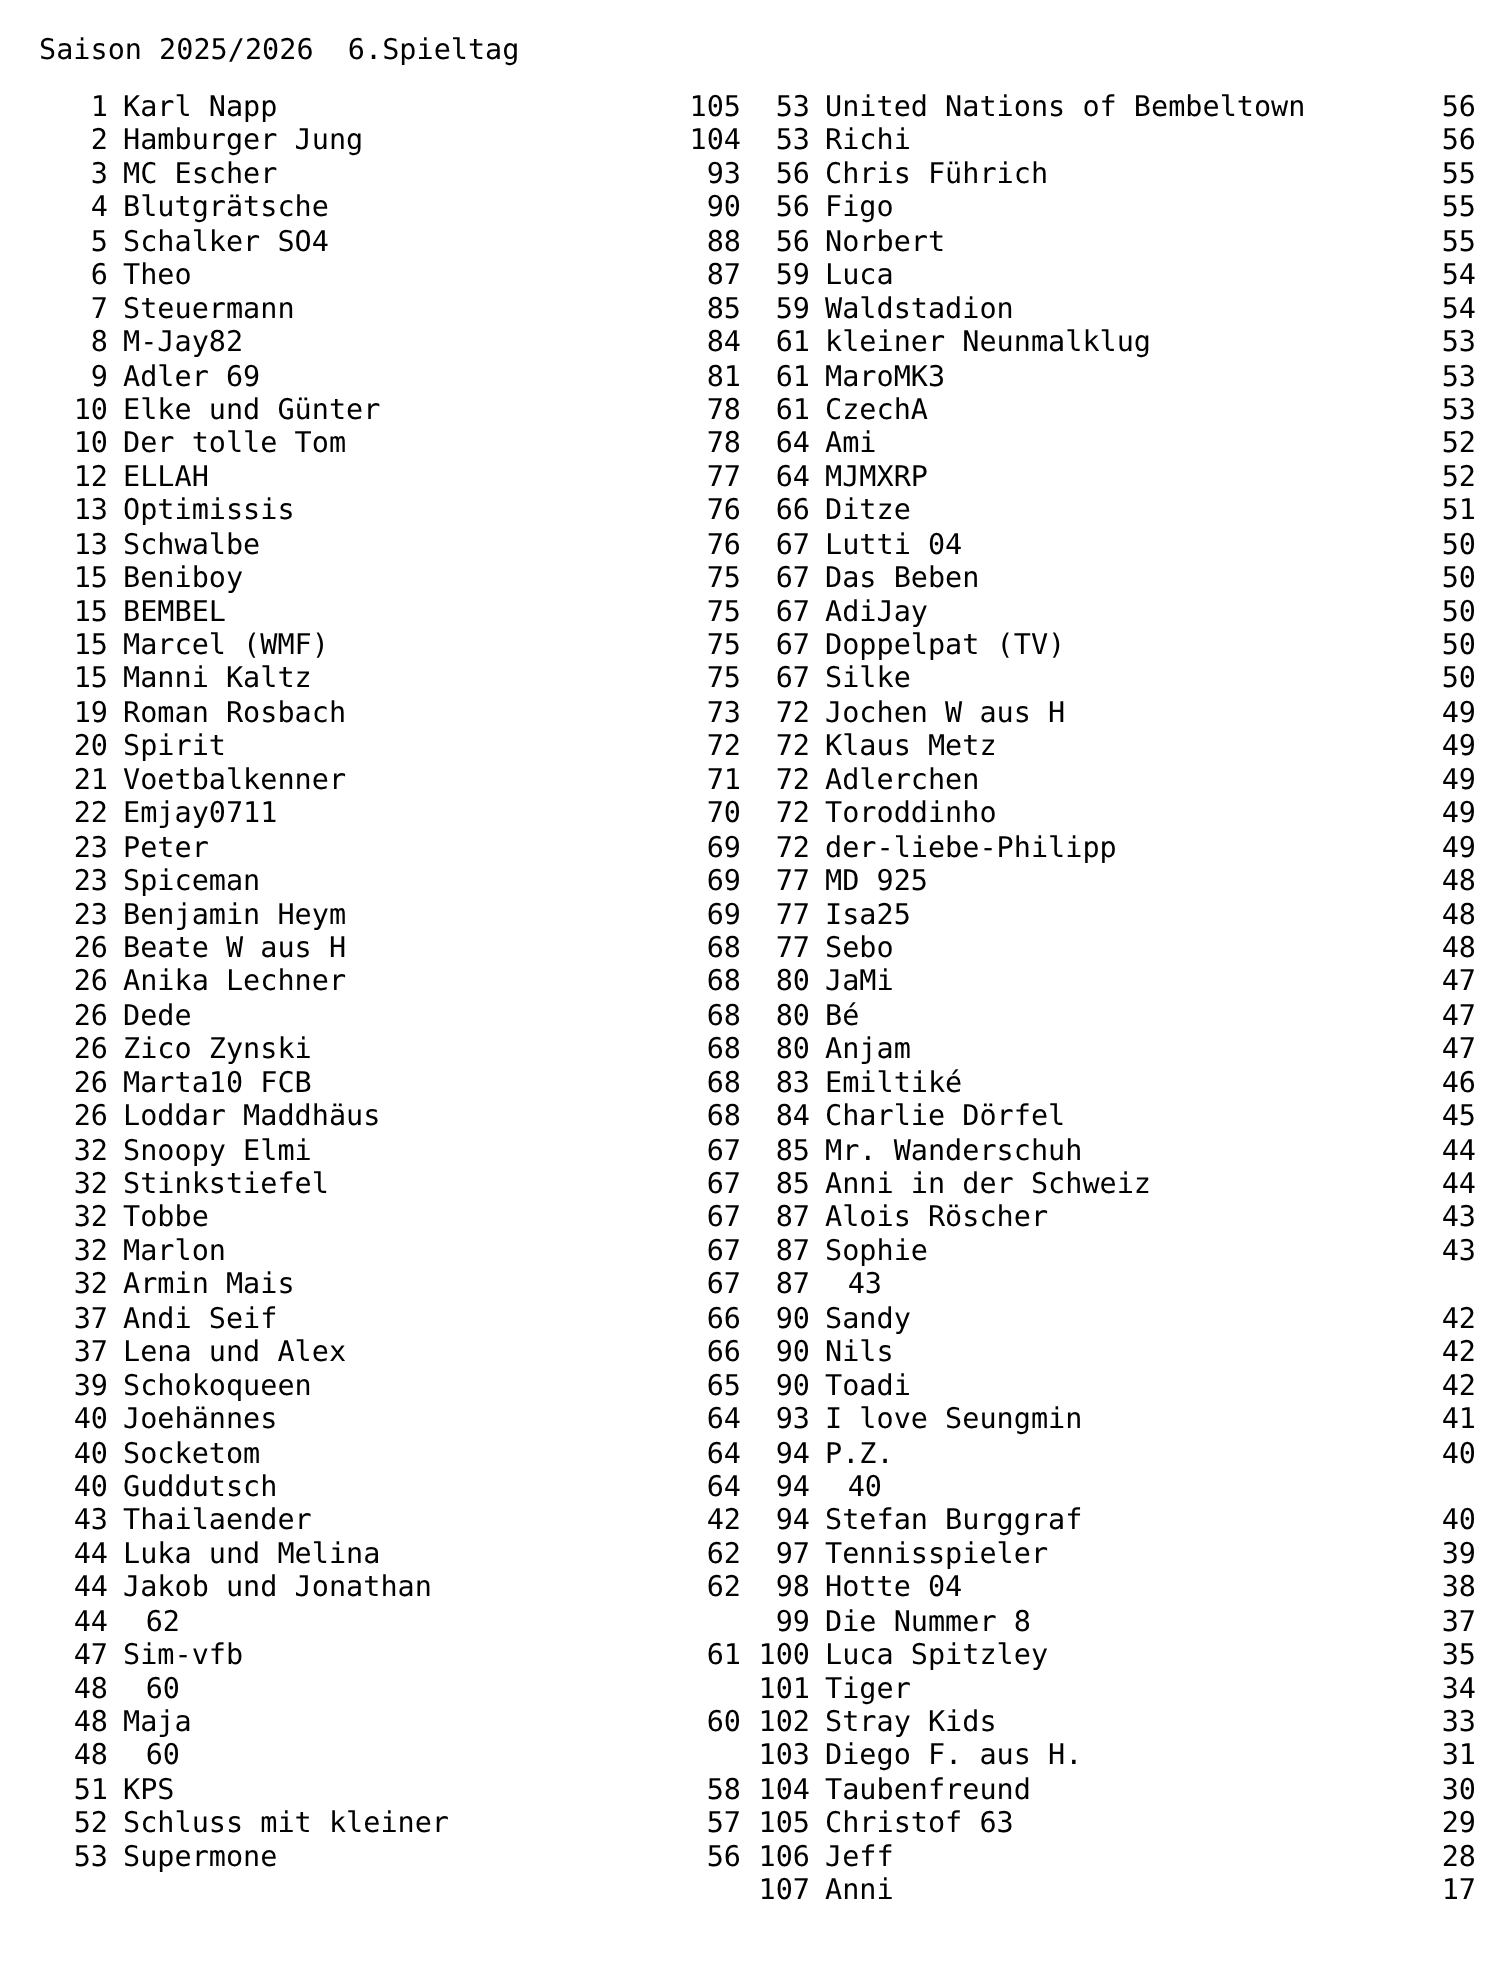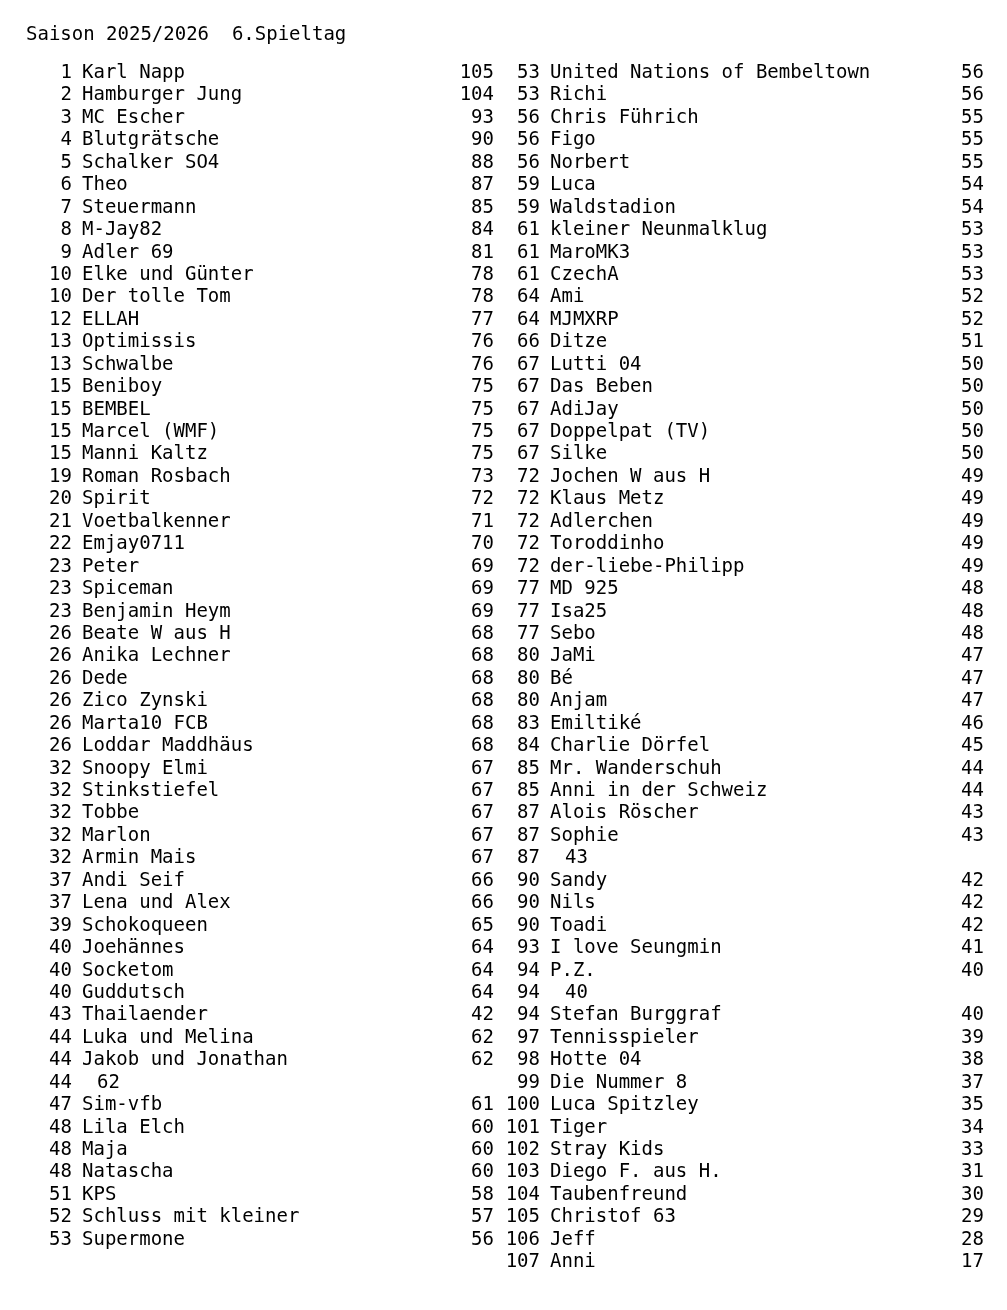--- a/index.html
+++ b/index.html
@@ -309,31 +309,29 @@
         <span class="rank">44</span>
         <span class="pts">62</span>
       </div>
       <div class="row">
         <span class="rank">47</span>
         <span class="name">Sim-vfb</span>
         <span class="pts">61</span>
       </div>
       <div class="row">
         <span class="rank">48</span>
-        <span class="name">Lila Elch</span>
         <span class="pts">60</span>
       </div>
       <div class="row">
         <span class="rank">48</span>
         <span class="name">Maja</span>
         <span class="pts">60</span>
       </div>
       <div class="row">
         <span class="rank">48</span>
-        <span class="name">Natascha</span>
         <span class="pts">60</span>
       </div>
       <div class="row">
         <span class="rank">51</span>
         <span class="name">KPS</span>
         <span class="pts">58</span>
       </div>
       <div class="row">
         <span class="rank">52</span>
         <span class="name">Schluss mit kleiner</span>

